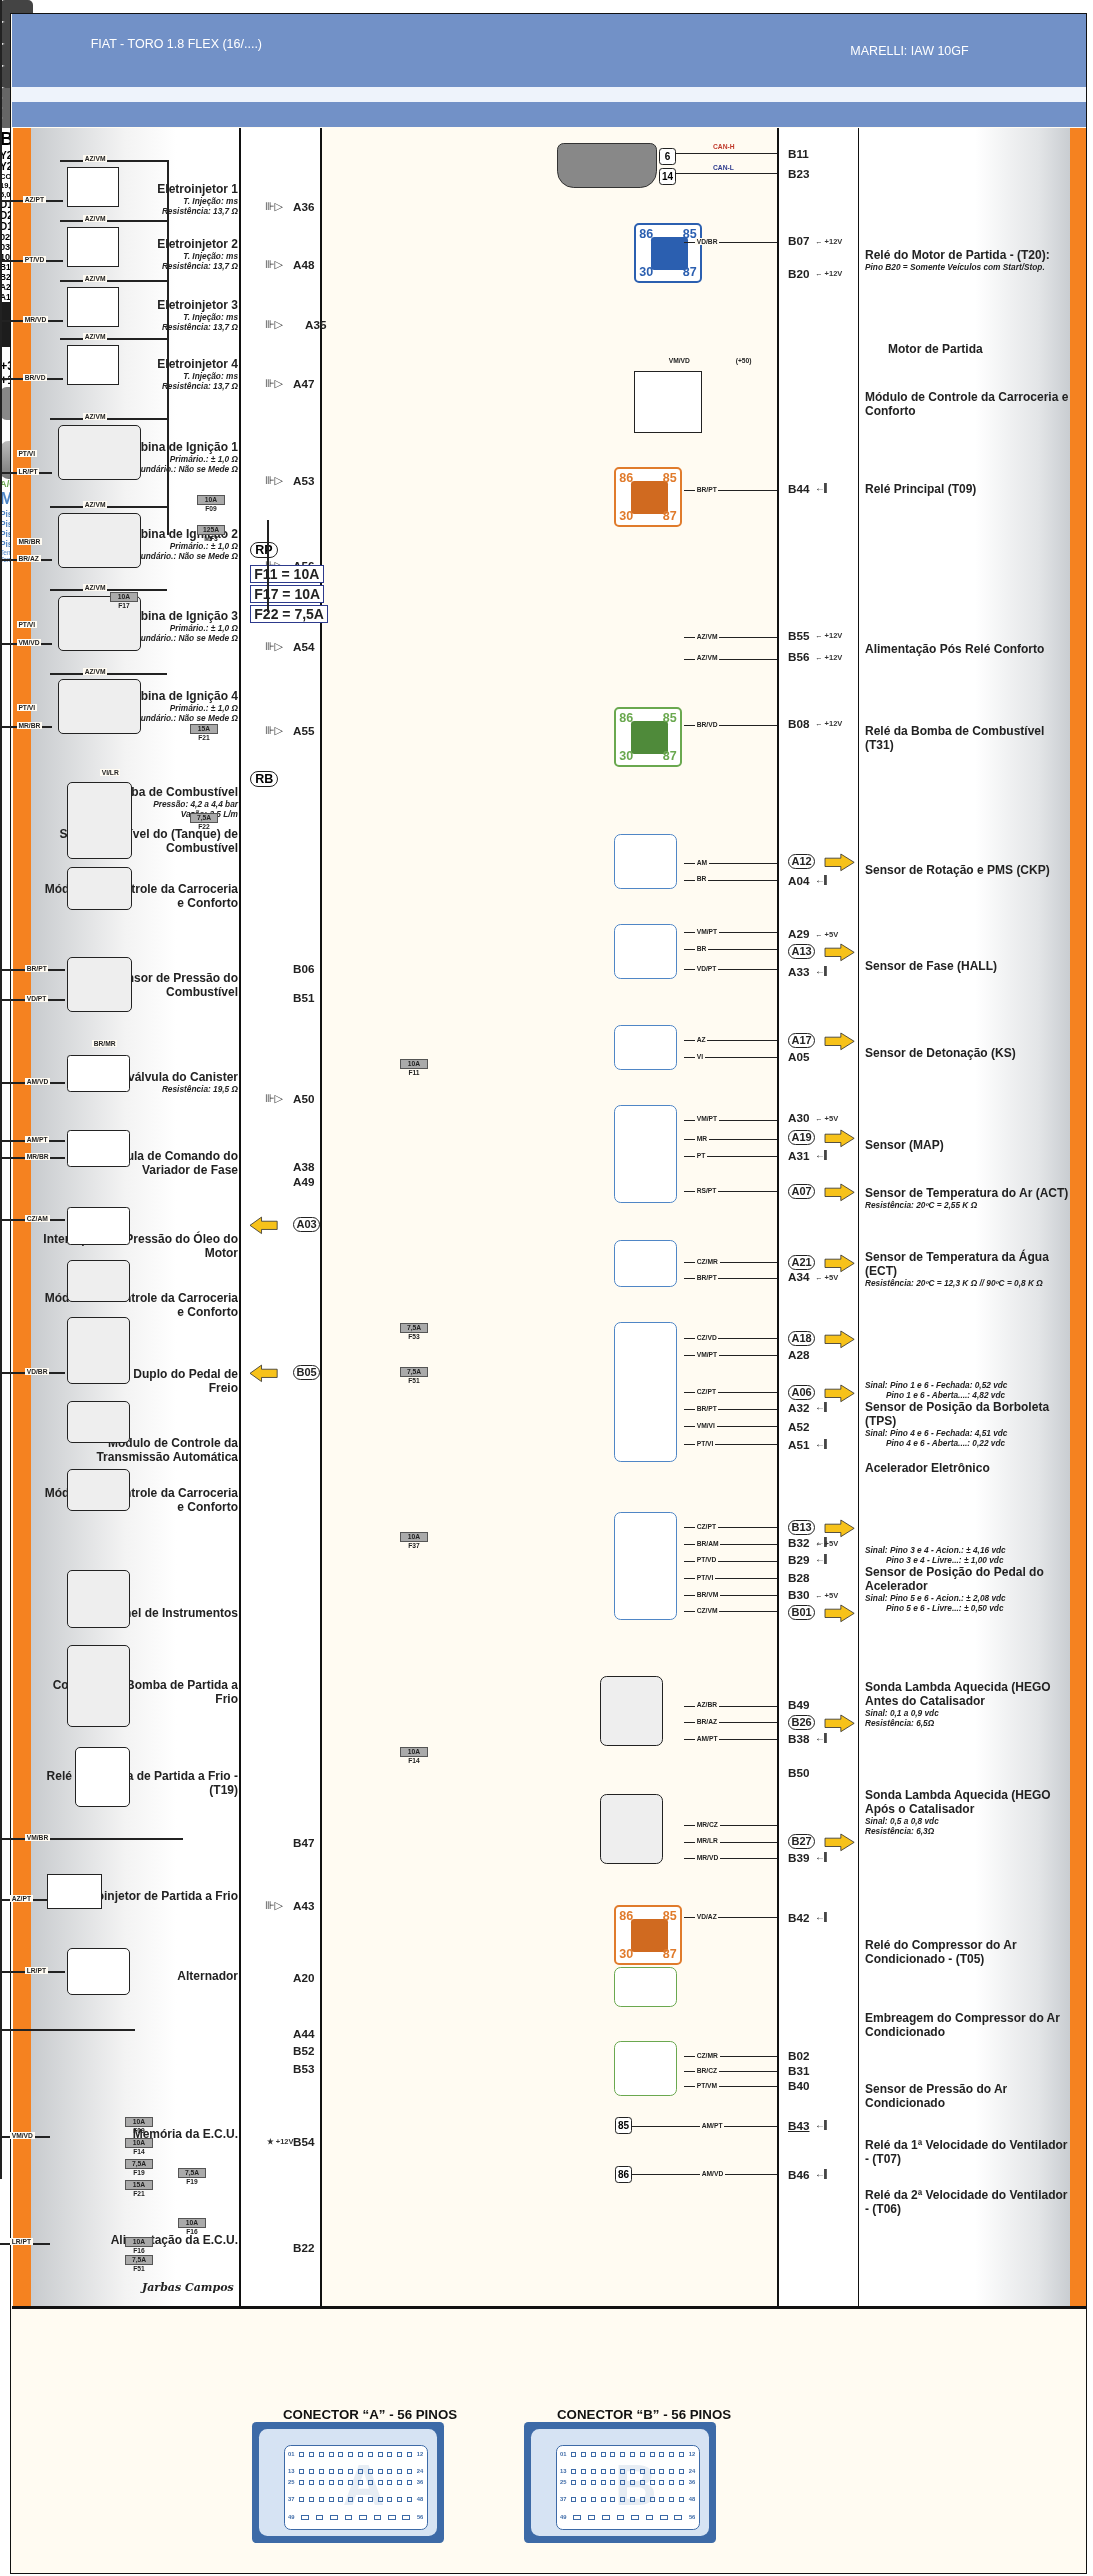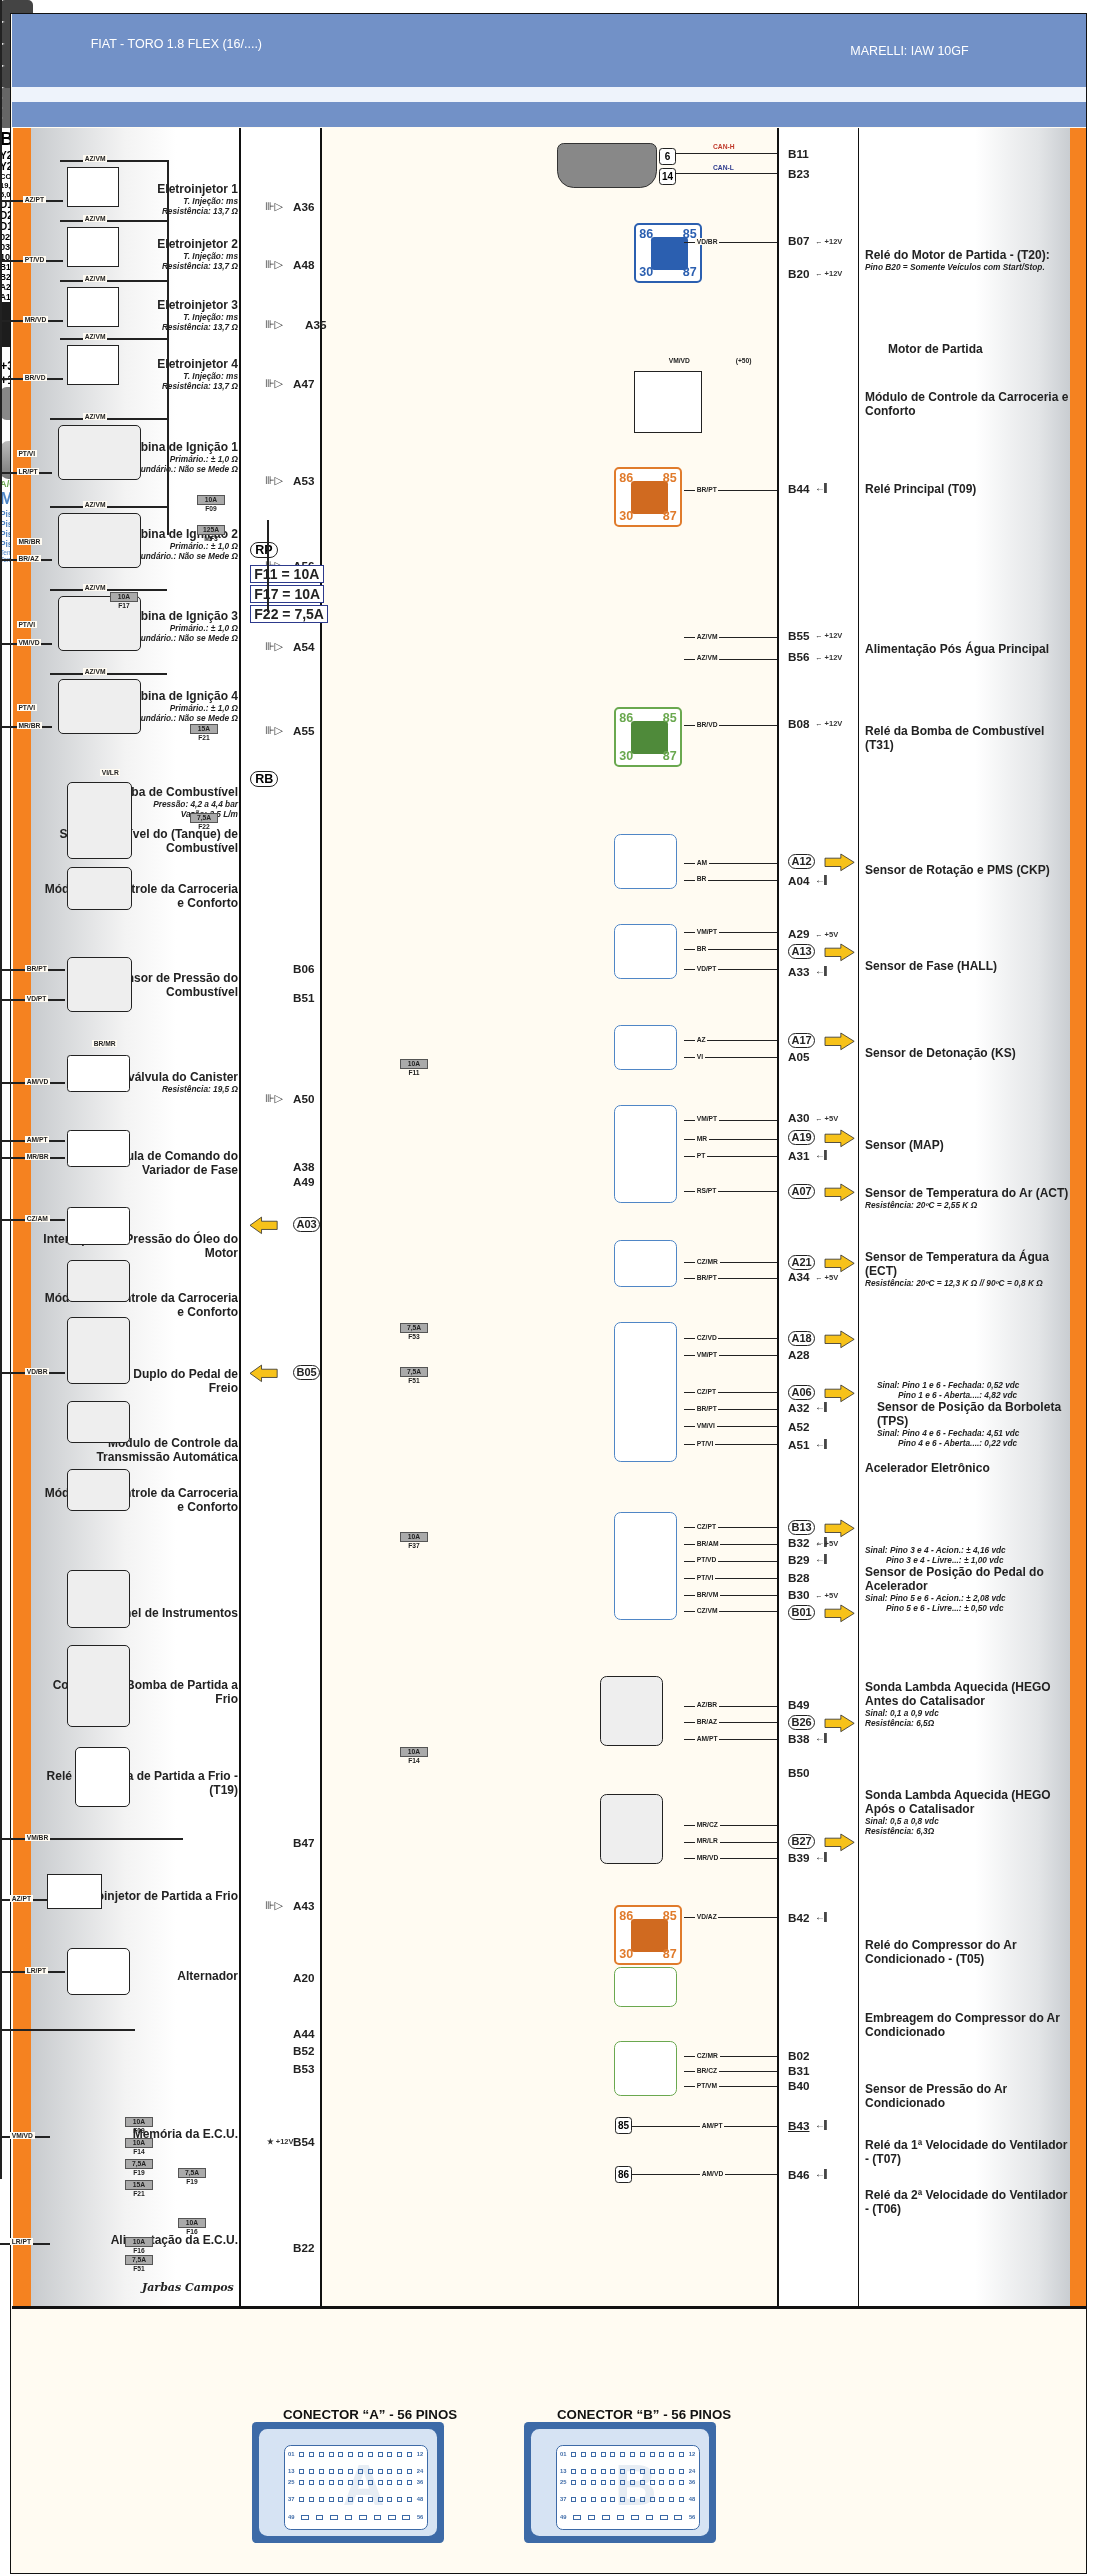--- a/index.html
+++ b/index.html
@@ -187,21 +187,21 @@
     <div class="rlbl" style="top: 342px; margin-left: 23px;">
       <span class="name">Motor de Partida</span>
     </div>
     <div class="rlbl" style="top: 390px;">
       <span class="name">Módulo de Controle da Carroceria e Conforto</span>
     </div>
     <div class="rlbl" style="top: 482px;">
       <span class="name">Relé Principal (T09)</span>
     </div>
     <div class="rlbl" style="top: 642px;">
-      <span class="name">Alimentação Pós Água Principal</span>
+      <span class="name">Alimentação Pós Relé Conforto</span>
     </div>
     <div class="rlbl" style="top: 724px;">
       <span class="name">Relé da Bomba de Combustível (T31)</span>
     </div>
     <div class="rlbl" style="top: 863px;">
       <span class="name">Sensor de Rotação e PMS (CKP)</span>
     </div>
     <div class="rlbl" style="top: 959px;">
       <span class="name">Sensor de Fase (HALL)</span>
     </div>
@@ -212,21 +212,21 @@
       <span class="name">Sensor (MAP)</span>
     </div>
     <div class="rlbl" style="top: 1186px;">
       <span class="name">Sensor de Temperatura do Ar (ACT)</span>
       <span class="sub">Resistência: 20ºC = 2,55 K Ω</span>
     </div>
     <div class="rlbl" style="top: 1250px;">
       <span class="name">Sensor de Temperatura da Água (ECT)</span>
       <span class="sub">Resistência: 20ºC = 12,3 K Ω // 90ºC = 0,8 K Ω</span>
     </div>
-    <div class="rlbl" style="top: 1380px; margin-left: 12px;">
+    <div class="rlbl" style="top: 1380px;">
       <span class="sig">Sinal: Pino 1 e 6 - Fechada: 0,52 vdc</span>
       <span class="sig ind">Pino 1 e 6 - Aberta....: 4,82 vdc</span>
       <span class="name">Sensor de Posição da Borboleta (TPS)</span>
       <span class="sig">Sinal: Pino 4 e 6 - Fechada: 4,51 vdc</span>
       <span class="sig ind">Pino 4 e 6 - Aberta....: 0,22 vdc</span>
     </div>
     <div class="rlbl" style="top: 1461px;">
       <span class="name">Acelerador Eletrônico</span>
     </div>
     <div class="rlbl" style="top: 1545px;">

